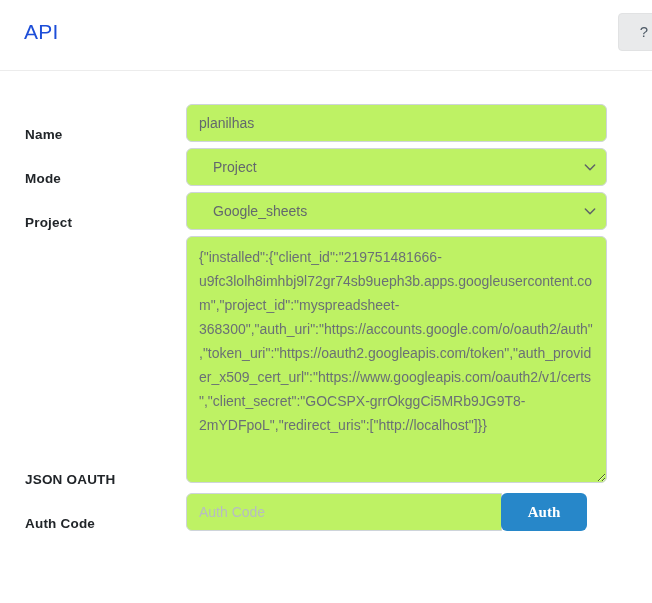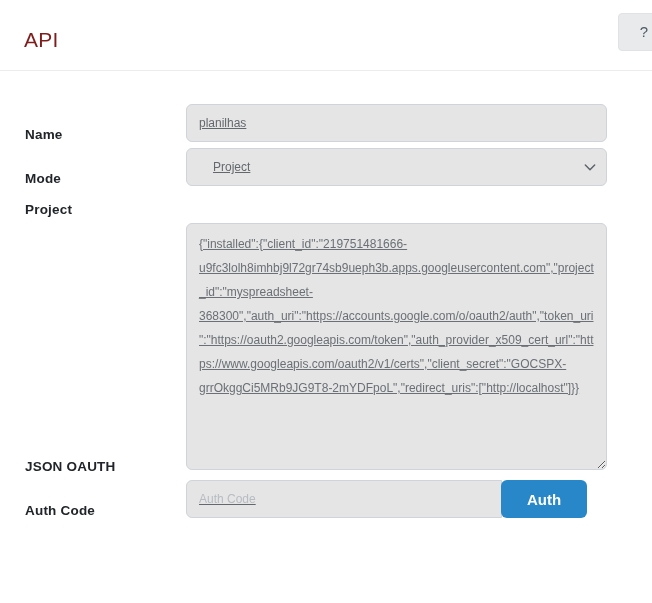--- a/index.html
+++ b/index.html
@@ -15,25 +15,25 @@
 
   
   .header {
     position: relative;
     height: 70px;
     border-bottom: 1px solid #ececec;
   }
   .page-title {
     position: absolute;
     left: 24px;
-    top: 28px;
+    top: 20px;
     margin: 0;
     font-size: 21px;
     font-weight: 500;
-    color: #7f1d1d;
+    color: #1d4ed8;
     letter-spacing: .2px;
   }
   .help-btn {
     position: absolute;
     left: 618px;
     top: 13px;
     width: 52px;
     height: 38px;
     background: #e9eaeb;
     border: 1px solid #e1e2e3;
@@ -60,27 +60,26 @@
     letter-spacing: .2px;
   }
   .control { width: 421px; flex: 0 0 421px; }
 
   .text-input, .select-input, .json-textarea {
     box-sizing: border-box;
     width: 100%;
     height: 38px;
     border: 1px solid #ced4da;
     border-radius: 6px;
-    background: #e5e5e5;
+    background: #bef264;
     font-family: inherit;
-    font-size: 12px;
+    font-size: 14px;
     color: #63686d;
     padding: 0 12px;
     outline: none;
-    text-decoration: underline;
   }
   .text-input::placeholder { color: #b7bcc2; }
 
   .select-wrap { position: relative; }
   .select-input {
     -webkit-appearance: none;
     appearance: none;
     padding-left: 26px;
     padding-right: 30px;
     cursor: pointer;
@@ -111,21 +110,21 @@
   }
   .auth-btn {
     flex: 0 0 86px;
     width: 86px;
     height: 38px;
     margin-left: -1px;
     border: none;
     border-radius: 6px;
     background: #2787c9;
     color: #ffffff;
-    font-family: Liberation Sans, sans-serif;
+    font-family: Liberation Serif, serif;
     font-size: 15px;
     font-weight: bold;
     cursor: pointer;
   }
 </style>
 </head>
 <body>
 
 <div class="page">
 
@@ -152,20 +151,28 @@
           <option>Project</option>
         </select>
         <svg class="chevron" viewBox="0 0 24 24" fill="none" stroke="#5d6368" stroke-width="2.2" stroke-linecap="round" stroke-linejoin="round">
           <polyline points="5 9 12 16 19 9"></polyline>
         </svg>
       </div>
     </div>
 
     <div class="row">
       <div class="field-label">Project</div>
+      <div class="control select-wrap">
+        <select class="select-input">
+          <option>Google_sheets</option>
+        </select>
+        <svg class="chevron" viewBox="0 0 24 24" fill="none" stroke="#5d6368" stroke-width="2.2" stroke-linecap="round" stroke-linejoin="round">
+          <polyline points="5 9 12 16 19 9"></polyline>
+        </svg>
+      </div>
     </div>
 
 
     <div class="row">
       <div class="field-label">JSON OAUTH</div>
       <div class="control">
         <textarea class="json-textarea" spellcheck="false" style="">{"installed":{"client_id":"219751481666-u9fc3lolh8imhbj9l72gr74sb9ueph3b.apps.googleusercontent.com","project_id":"myspreadsheet-368300","auth_uri":"https://accounts.google.com/o/oauth2/auth","token_uri":"https://oauth2.googleapis.com/token","auth_provider_x509_cert_url":"https://www.googleapis.com/oauth2/v1/certs","client_secret":"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","redirect_uris":["http://localhost"]}}</textarea>
       </div>
     </div>
 

